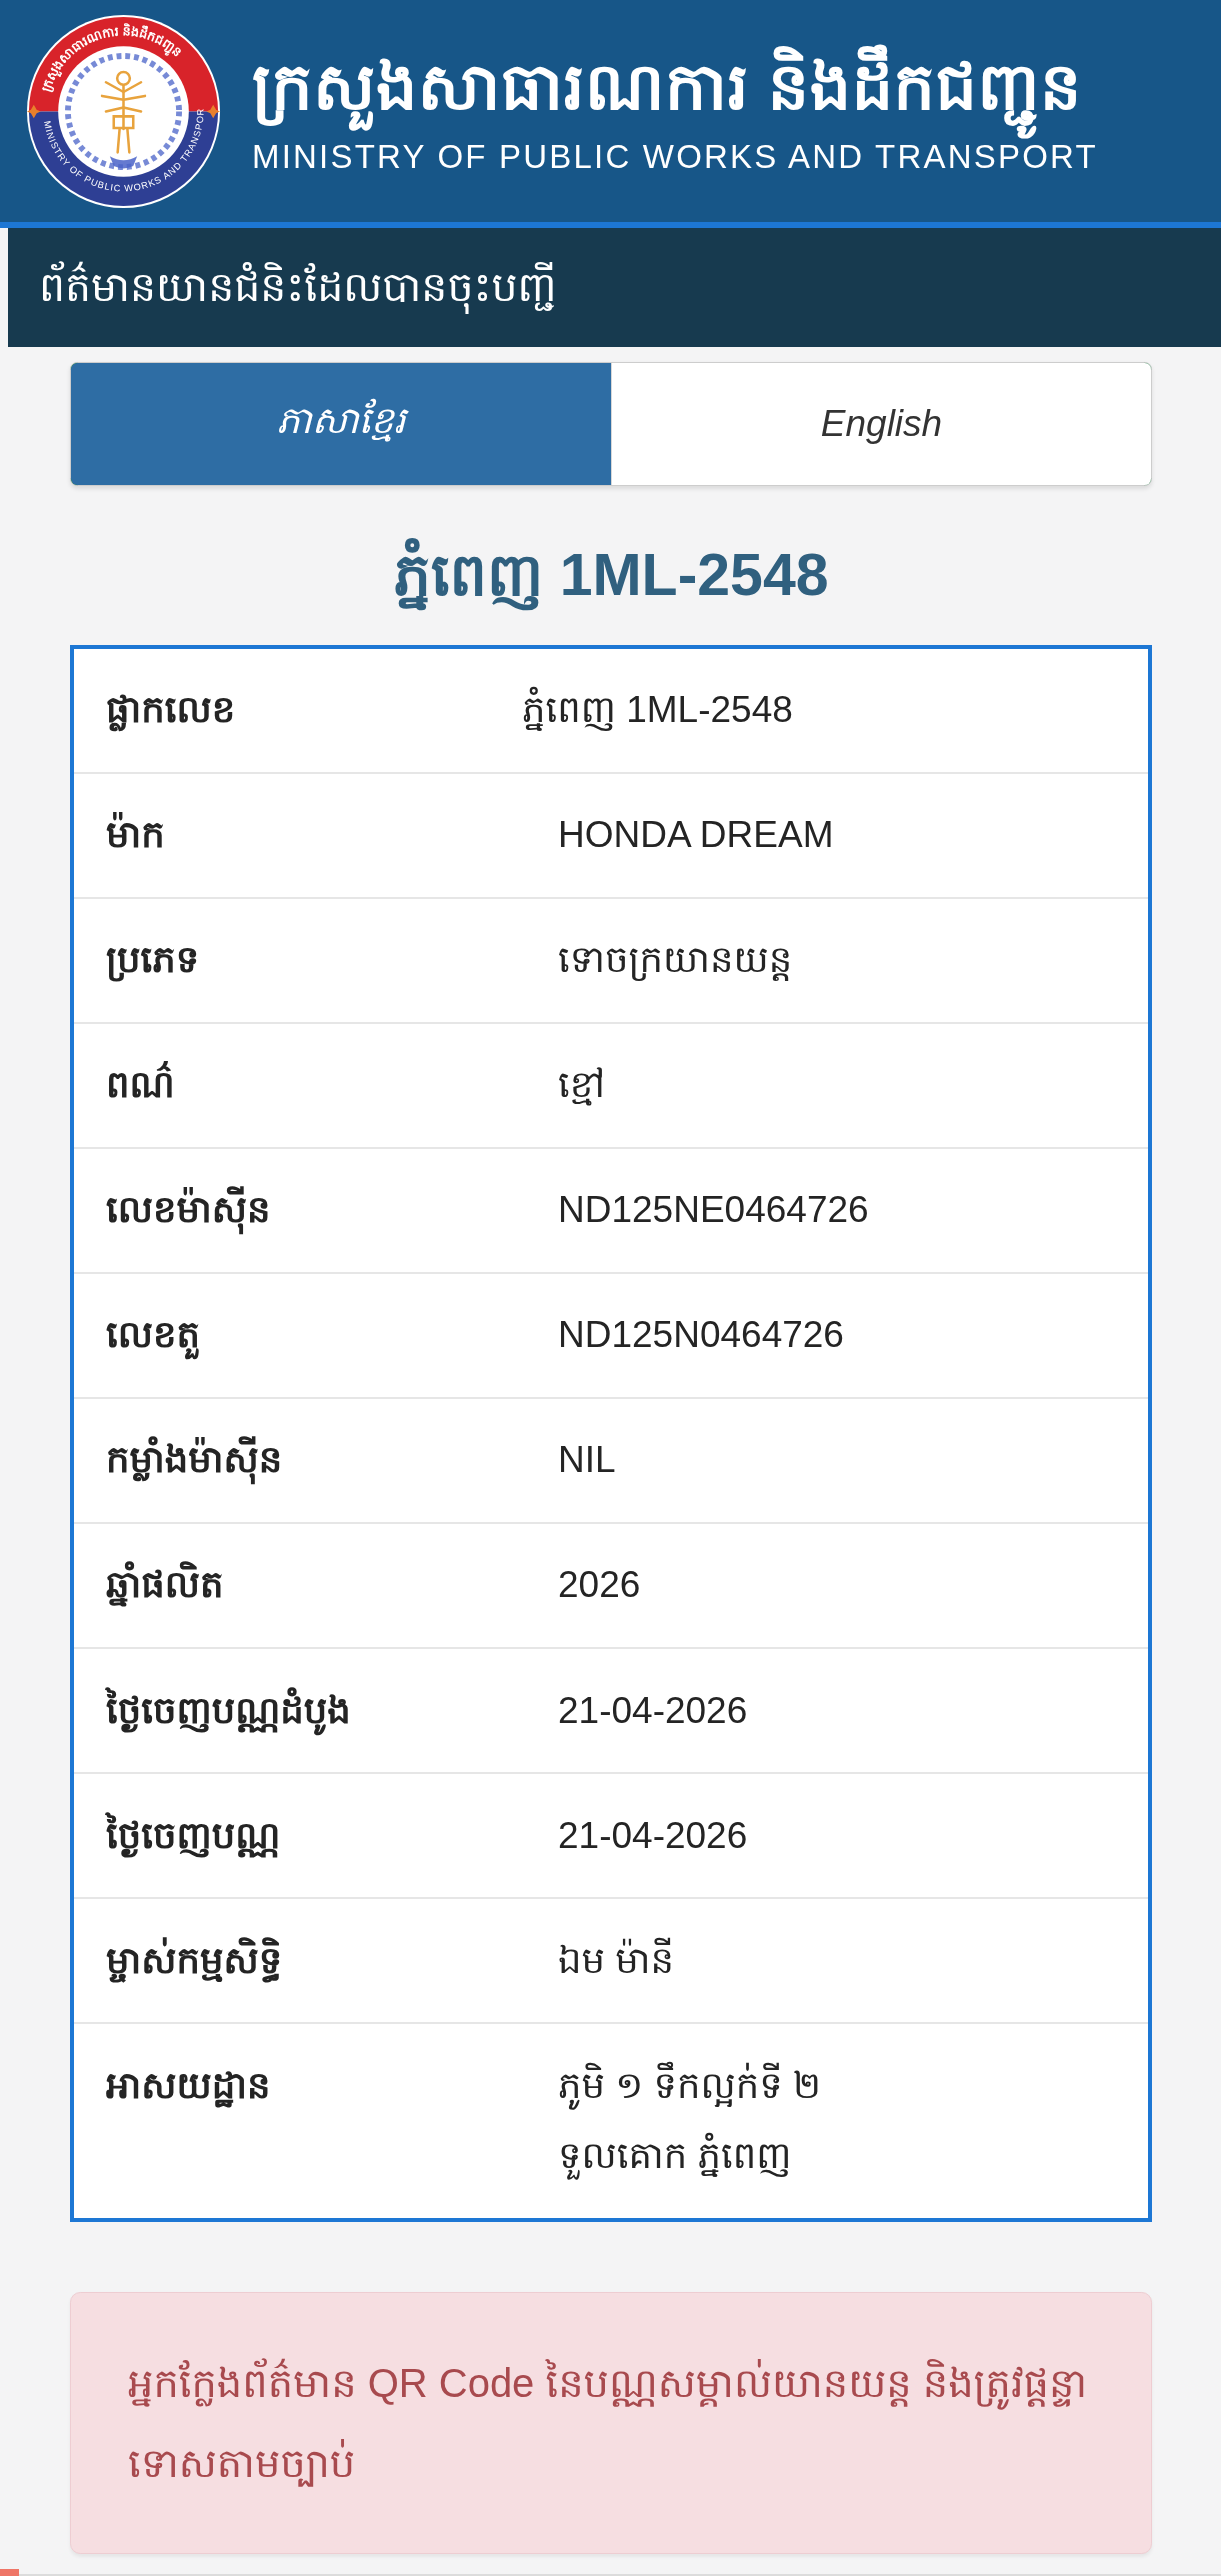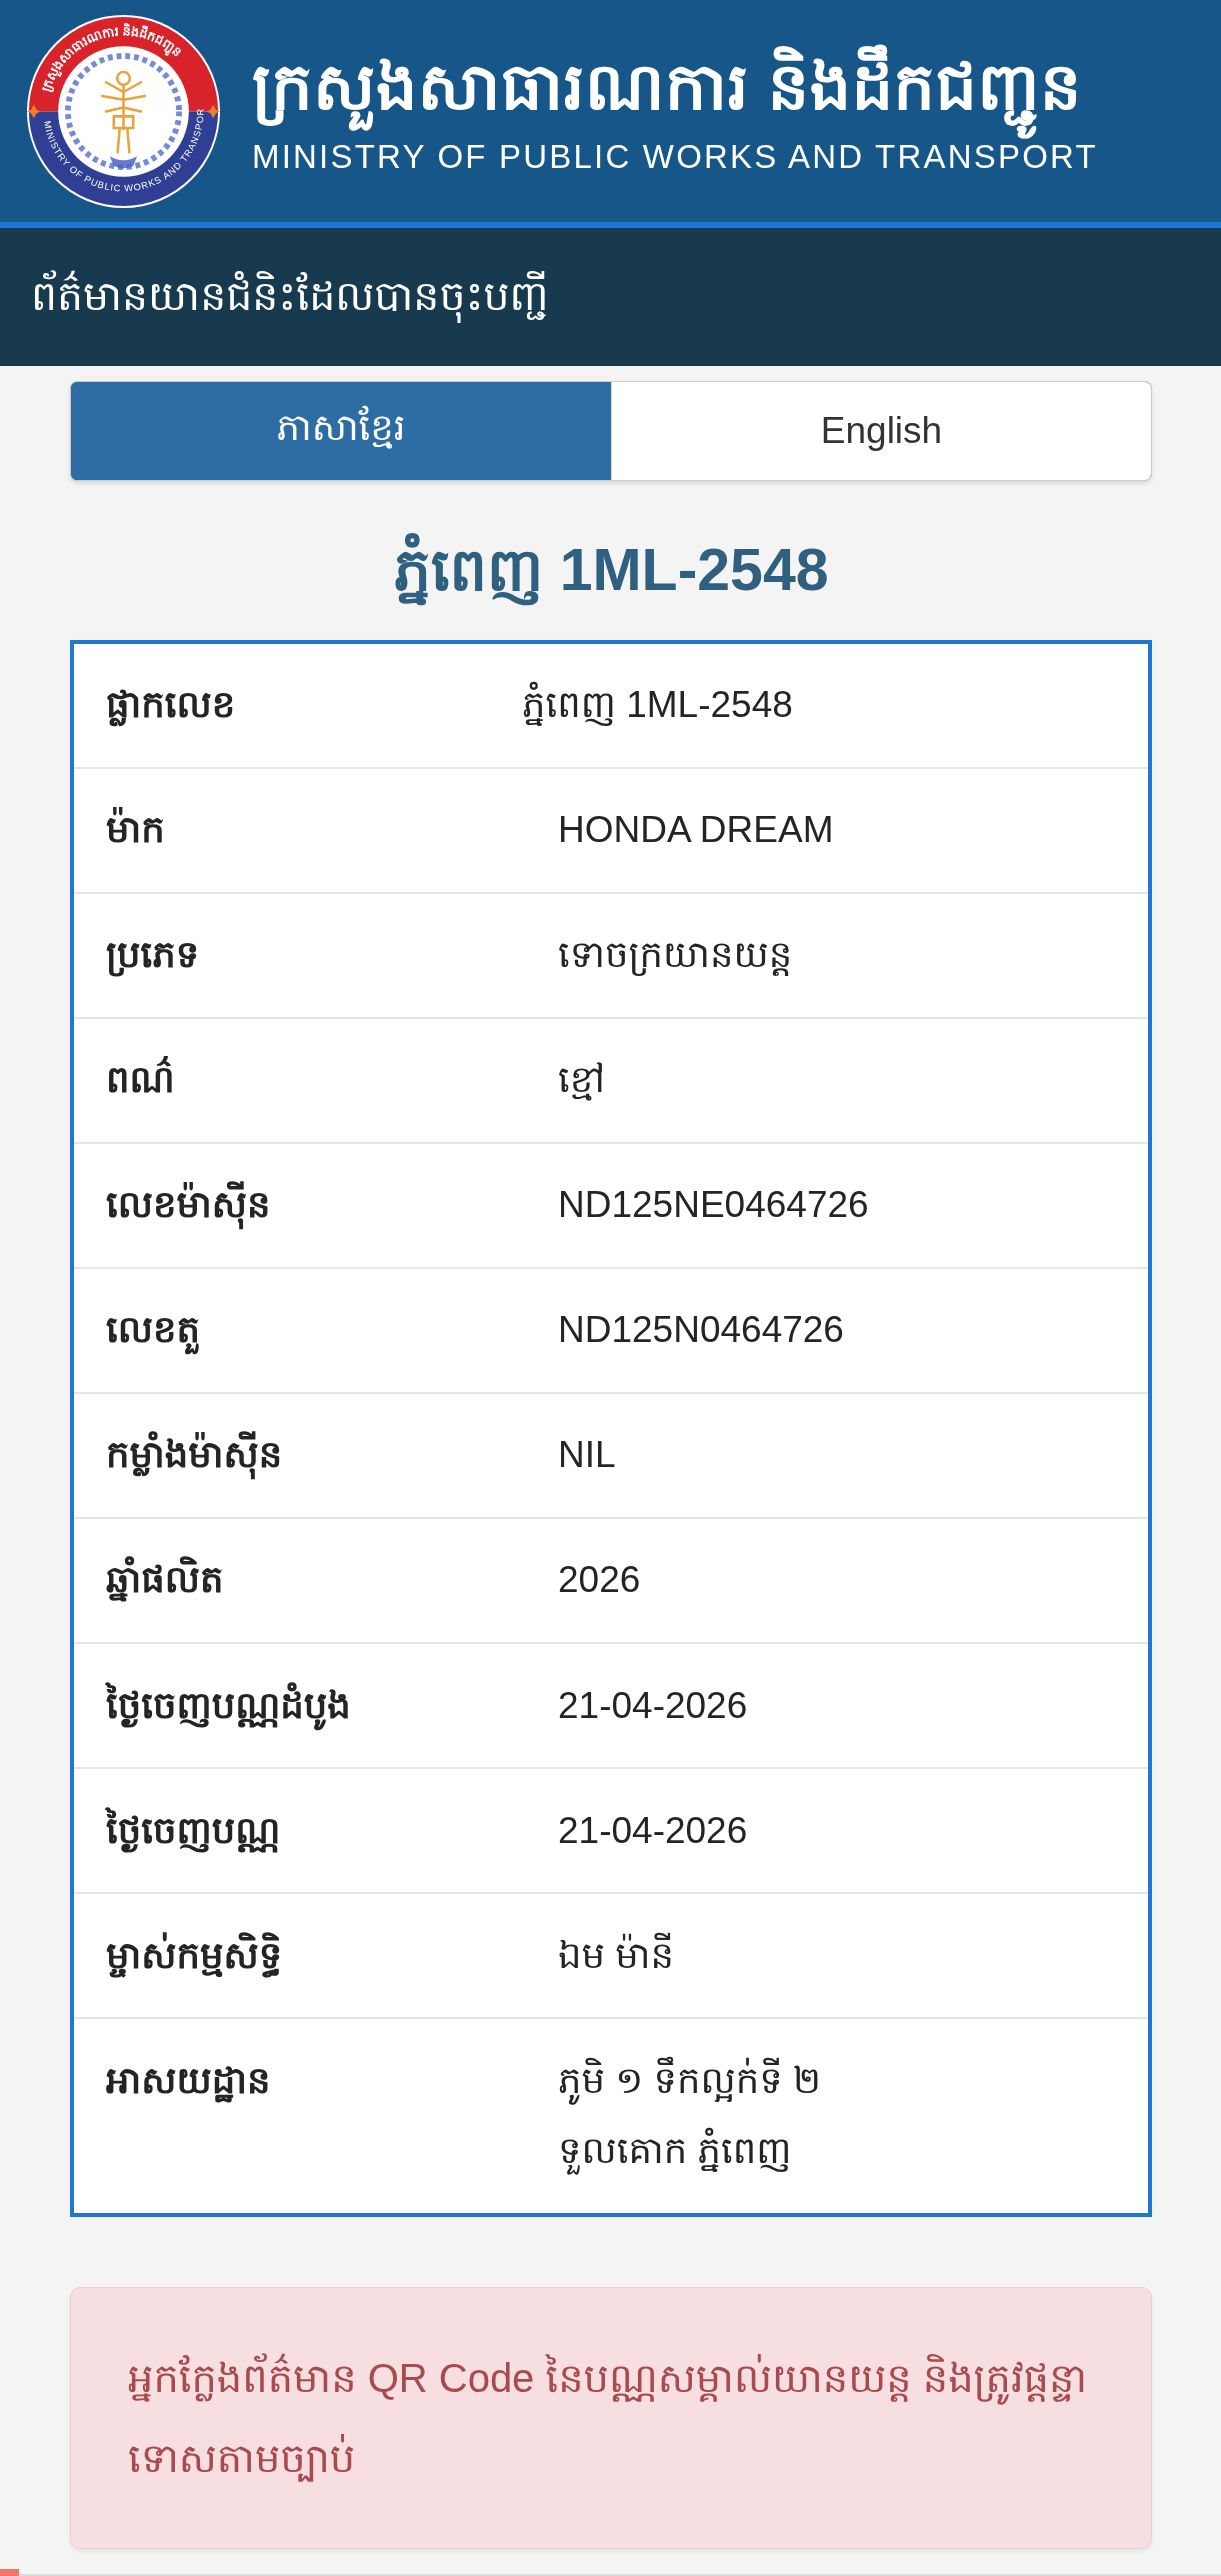--- a/index.html
+++ b/index.html
@@ -16,28 +16,28 @@
 
   
   .header{height:222px;background:var(--header-bg);display:flex;align-items:center;padding-left:26px;}
   .logo{width:195px;height:195px;flex:0 0 auto;}
   .header-titles{margin-left:31px;color:#fff;}
   .header-title-khmer{font-size:65px;font-weight:bold;line-height:1.25;letter-spacing:0.7px;}
   .header-title-english{font-size:33px;font-weight:400;letter-spacing:2.2px;margin-top:10.3px;white-space:nowrap;}
   .accent-line{height:5.9px;background:var(--accent-line);}
 
   
-  .subheader{height:138px;background:var(--subheader-bg);display:flex;align-items:center;padding-left:31px;}
+  .subheader{height:119px;background:var(--subheader-bg);display:flex;align-items:center;padding-left:31px;margin-left:8px;}
   .subheader-text{color:#fff;font-size:41px;line-height:1.5;}
 
   
   .content{padding:14.7px 70px 0 70px;}
 
-  .tabs{display:flex;margin-top:0;height:100px;border-radius:7.3px;overflow:hidden;
-        border:1.5px solid #cdcdcd;background:#15803d;box-shadow:0 2.9px 4.4px rgba(0,0,0,.10);}
+  .tabs{display:flex;margin-top:0;height:124px;border-radius:7.3px;overflow:hidden;
+        border:1.5px solid #cdcdcd;background:#15803d;box-shadow:0 2.9px 4.4px rgba(0,0,0,.10);font-style:italic;}
   .tab{flex:1 1 50%;display:flex;align-items:center;justify-content:center;font-size:37px;cursor:pointer;}
   .tab.active{background:var(--tab-active);color:#fff;border-radius:5.9px 0 0 5.9px;}
   .tab.inactive{background:#fff;color:#333;border-left:0.7px solid #d7d7d7;}
 
   .plate-title{margin:47px 0 26.4px 0;text-align:center;color:var(--title-color);
                font-size:59px;font-weight:bold;line-height:1.45;}
 
   .info-table{background:#fff;border:4.4px solid var(--table-border);}
   .info-row{display:flex;align-items:flex-start;padding:26.4px 0;}
   .info-row + .info-row{border-top:2.2px solid var(--row-divider);gap:36px;}

